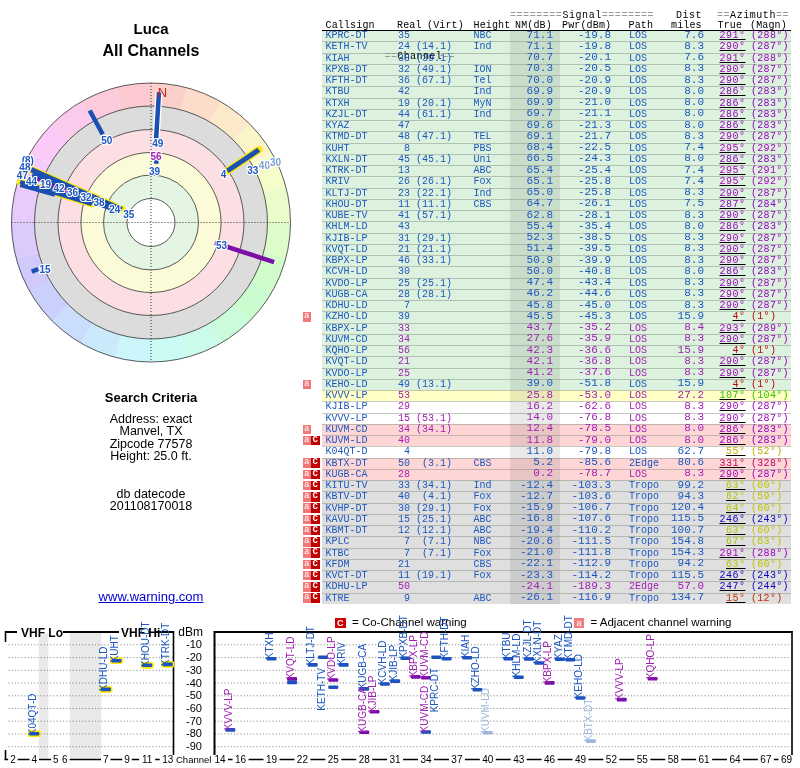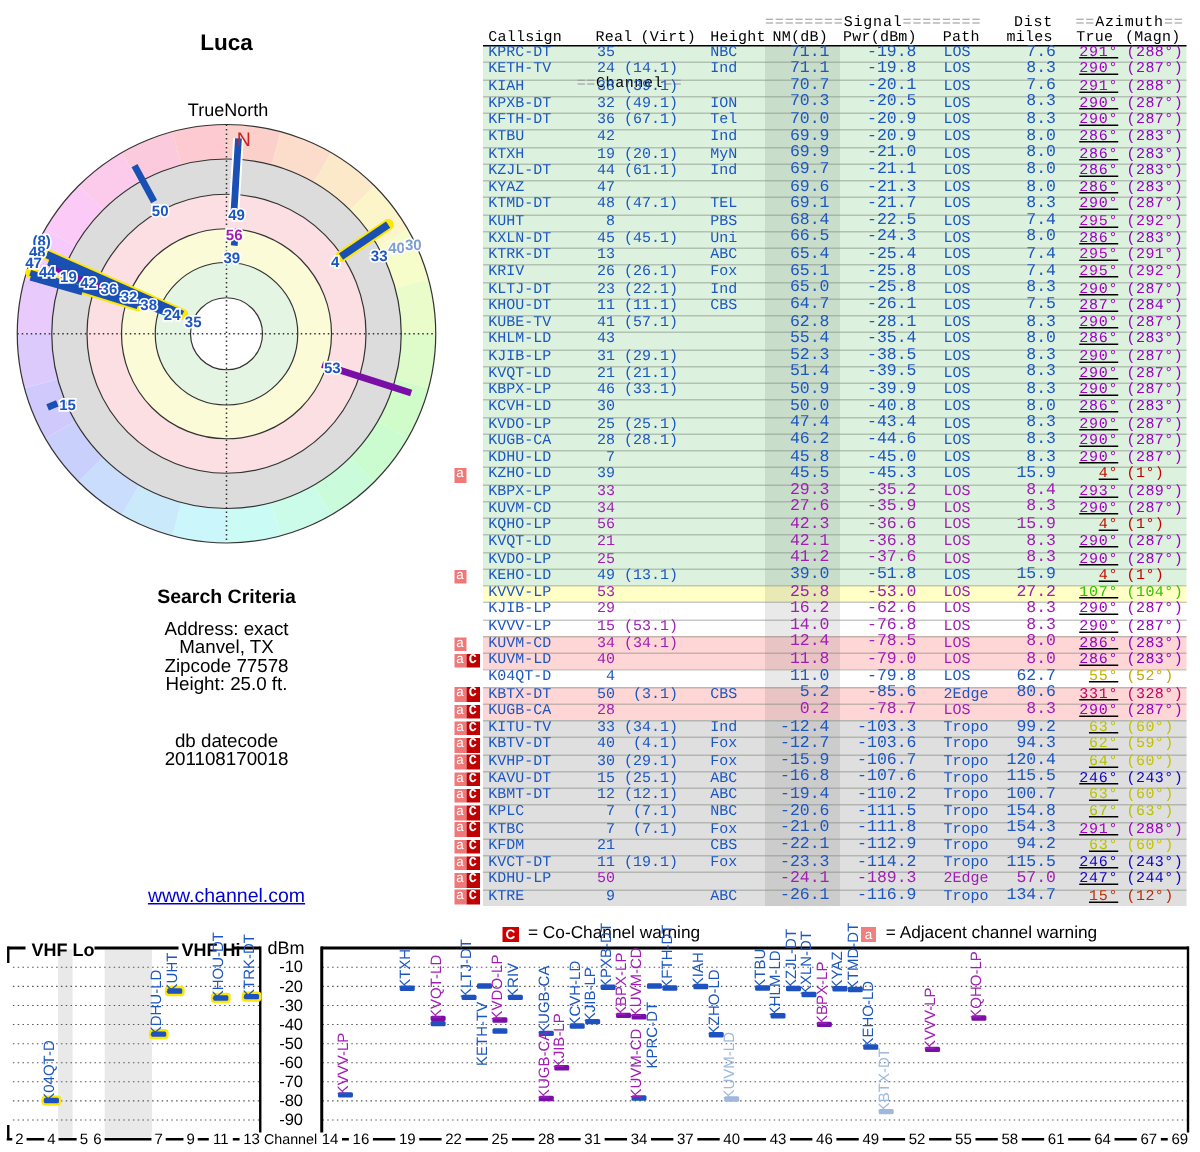--- a/index.html
+++ b/index.html
@@ -5,21 +5,21 @@
 #page{position:relative;width:800px;height:768px;overflow:hidden;background:#fff;
  font-family:"Liberation Sans",sans-serif;}
 .abs{position:absolute;}
 pre.col{position:absolute;margin:0;font-family:"Liberation Mono",monospace;
  line-height:11.25px;white-space:pre;}
 .g9{color:#999;}
 </style></head><body>
 <div id="page">
 
 <div class="abs" style="left:51px;top:19.5px;width:200px;text-align:center;font-size:15px;font-weight:bold;color:#000;">Luca</div>
-<div class="abs" style="left:52px;top:66px;width:200px;text-align:center;font-size:12px;color:#000;">TrueNorth</div>
+<div class="abs" style="left:51px;top:42px;width:200px;text-align:center;font-size:16px;font-weight:bold;color:#000;">All Channels</div>
 <svg class="abs" style="left:0;top:70px;" width="310" height="310" viewBox="0 70 310 310">
       <path d="M151.0 222.5 L151.00 83.00 A139.5 139.5 0 0 1 187.11 87.75 Z" fill="hsl(7,90%,89%)"></path>
       <path d="M151.0 222.5 L187.11 87.75 A139.5 139.5 0 0 1 220.75 101.69 Z" fill="hsl(22,90%,89%)"></path>
       <path d="M151.0 222.5 L220.75 101.69 A139.5 139.5 0 0 1 249.64 123.86 Z" fill="hsl(37,90%,89%)"></path>
       <path d="M151.0 222.5 L249.64 123.86 A139.5 139.5 0 0 1 271.81 152.75 Z" fill="hsl(52,90%,89%)"></path>
       <path d="M151.0 222.5 L271.81 152.75 A139.5 139.5 0 0 1 285.75 186.39 Z" fill="hsl(67,90%,89%)"></path>
       <path d="M151.0 222.5 L285.75 186.39 A139.5 139.5 0 0 1 290.50 222.50 Z" fill="hsl(82,90%,89%)"></path>
       <path d="M151.0 222.5 L290.50 222.50 A139.5 139.5 0 0 1 285.75 258.61 Z" fill="hsl(97,90%,89%)"></path>
       <path d="M151.0 222.5 L285.75 258.61 A139.5 139.5 0 0 1 271.81 292.25 Z" fill="hsl(112,90%,89%)"></path>
       <path d="M151.0 222.5 L271.81 292.25 A139.5 139.5 0 0 1 249.64 321.14 Z" fill="hsl(127,90%,89%)"></path>
@@ -86,21 +86,21 @@
       <text x="72.6" y="195.8" text-anchor="middle" font-size="10" font-family="Liberation Sans,sans-serif" fill="#1C57C0" stroke="#fff" stroke-width="2.2" paint-order="stroke" font-weight="bold">36</text>
       <text x="86.0" y="201.3" text-anchor="middle" font-size="10" font-family="Liberation Sans,sans-serif" fill="#1C57C0" stroke="#fff" stroke-width="2.2" paint-order="stroke" font-weight="bold">32</text>
       <text x="99.1" y="206.4" text-anchor="middle" font-size="10" font-family="Liberation Sans,sans-serif" fill="#1C57C0" stroke="#fff" stroke-width="2.2" paint-order="stroke" font-weight="bold">38</text>
       <text x="114.8" y="213.0" text-anchor="middle" font-size="10" font-family="Liberation Sans,sans-serif" fill="#1C57C0" stroke="#fff" stroke-width="2.2" paint-order="stroke" font-weight="bold">24</text>
       <text x="128.8" y="218.2" text-anchor="middle" font-size="10" font-family="Liberation Sans,sans-serif" fill="#1C57C0" stroke="#fff" stroke-width="2.2" paint-order="stroke" font-weight="bold">35</text>
       <text x="162.5" y="97" text-anchor="middle" font-size="13" fill="#CC2222" font-family="Liberation Sans,sans-serif">N</text>
     </svg>
 <div class="abs" style="left:51px;top:390px;width:200px;text-align:center;font-size:13px;font-weight:bold;">Search Criteria</div>
 <div class="abs" style="left:51px;top:413px;width:200px;text-align:center;font-size:12.5px;line-height:12.3px;">Address: exact<br>Manvel, TX<br>Zipcode 77578<br>Height: 25.0 ft.</div>
 <div class="abs" style="left:51px;top:488px;width:200px;text-align:center;font-size:12.5px;line-height:12.3px;">db datecode<br>201108170018</div>
-<div class="abs" style="left:51px;top:589px;width:200px;text-align:center;font-size:13px;"><span style="color:#0000D0;text-decoration:underline;">www.channel.com</span></div>
+<div class="abs" style="left:51px;top:589px;width:200px;text-align:center;font-size:13px;"><span style="color:#0000D0;text-decoration:underline;">www.warning.com</span></div>
 <div class="abs" style="left:322px;top:30.00px;width:469px;height:360.00px;background:#DCF2DE;"></div>
 <div class="abs" style="left:322px;top:390.00px;width:469px;height:11.25px;background:#FFFFC6;"></div>
 <div class="abs" style="left:322px;top:401.25px;width:469px;height:22.50px;background:#FFFFFF;"></div>
 <div class="abs" style="left:322px;top:423.75px;width:469px;height:22.50px;background:#FFD6D6;"></div>
 <div class="abs" style="left:322px;top:446.25px;width:469px;height:11.25px;background:#FFFFFF;"></div>
 <div class="abs" style="left:322px;top:457.50px;width:469px;height:22.50px;background:#FFD6D6;"></div>
 <div class="abs" style="left:322px;top:480.00px;width:469px;height:123.75px;background:#DFDFDF;"></div>
 <div class="abs" style="left:509.5px;top:30.0px;width:50px;height:573.75px;background:rgba(40,40,40,0.10);"></div>
 <div class="abs" style="left:322px;top:41.25px;width:469px;height:1px;background:rgba(125,135,125,0.45);"></div>
 <div class="abs" style="left:322px;top:52.50px;width:469px;height:1px;background:rgba(125,135,125,0.45);"></div>
@@ -421,21 +421,21 @@
 62.8
 55.4
 52.3
 51.4
 50.9
 50.0
 47.4
 46.2
 45.8
 45.5
-<span style="color:#A01EB4">29.3</span>
+<span style="color:#A01EB4">43.7</span>
 <span style="color:#A01EB4">27.6</span>
 <span style="color:#A01EB4">42.3</span>
 <span style="color:#A01EB4">42.1</span>
 <span style="color:#A01EB4">41.2</span>
 39.0
 <span style="color:#A01EB4">25.8</span>
 <span style="color:#A01EB4">16.2</span>
 <span style="color:#A01EB4">14.0</span>
 <span style="color:#A01EB4">12.4</span>
 <span style="color:#A01EB4">11.8</span>

